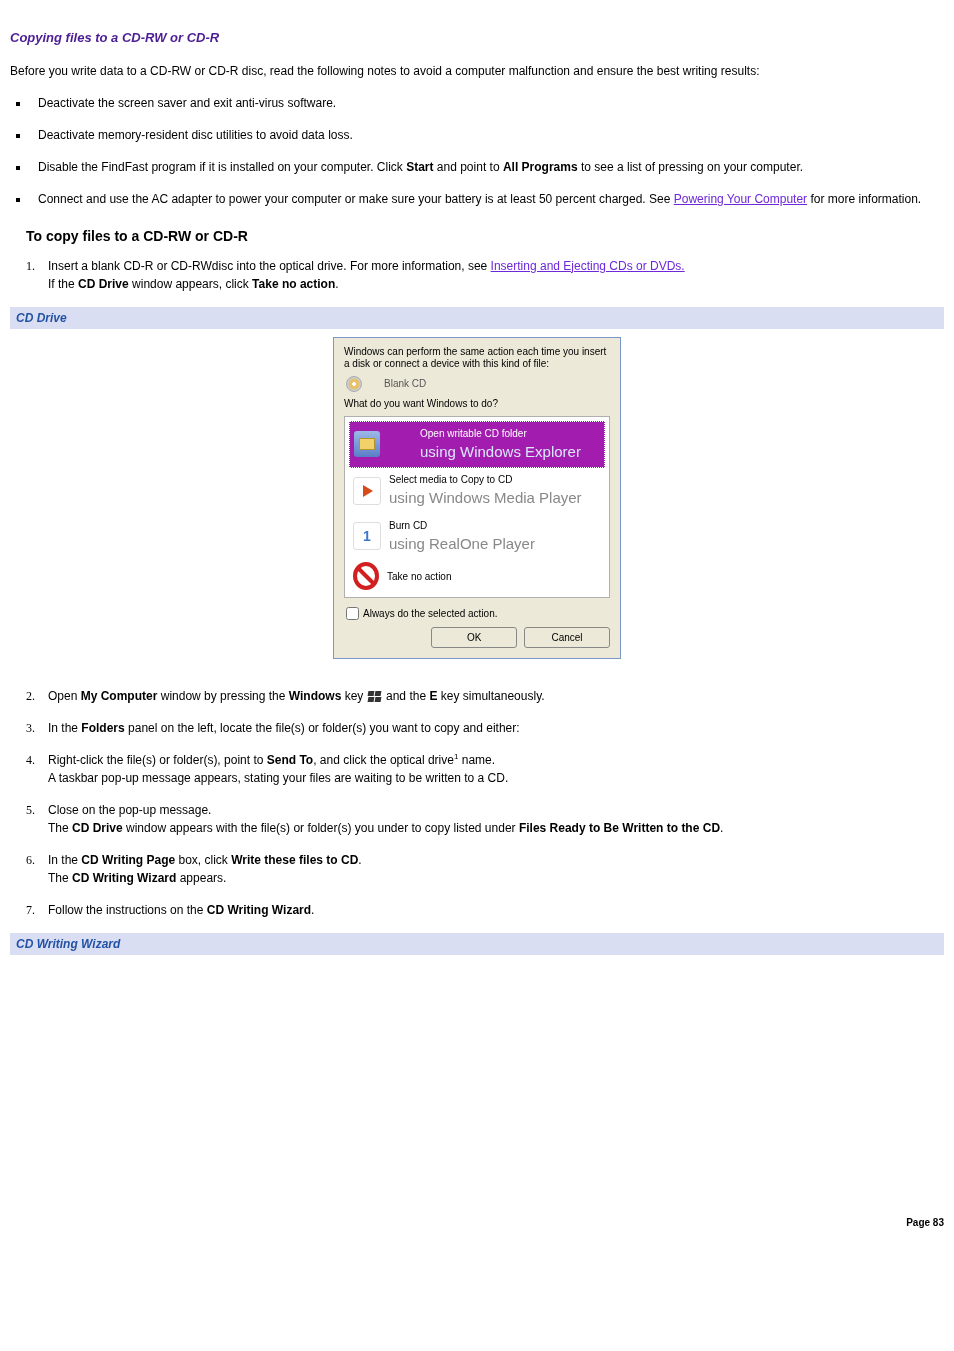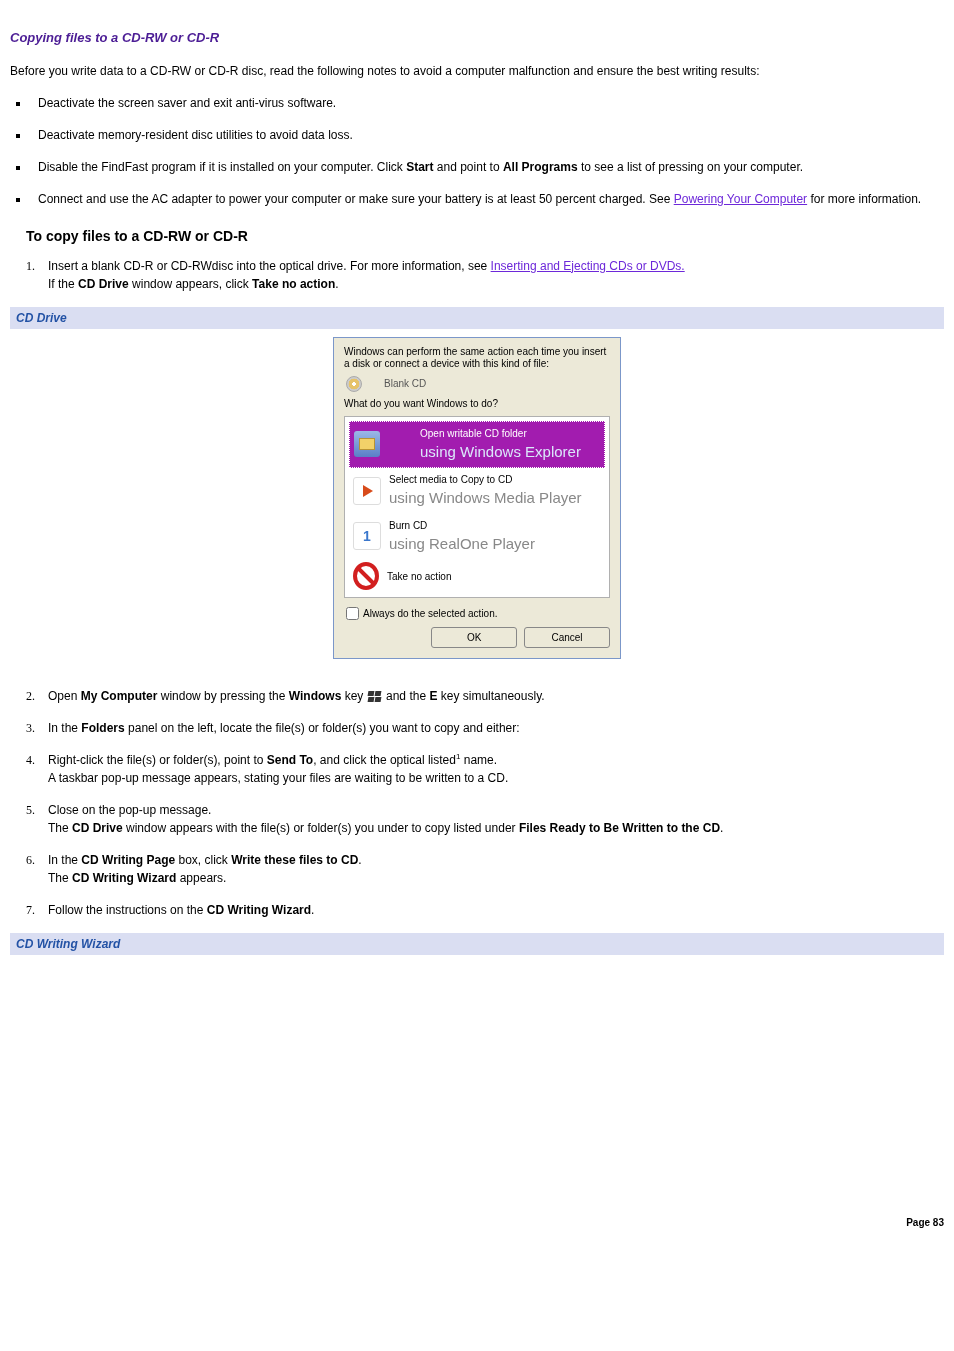--- a/index.html
+++ b/index.html
@@ -264,21 +264,21 @@
 </div>
 
 <ol class="steps" start="2" style="counter-reset: step 1;">
   <li>
     <span>Open </span><span class="bold">My Computer</span><span> window by pressing the </span><span class="bold">Windows</span><span> key </span><span class="win-key-icon"><span class="a"></span><span class="b"></span><span class="c"></span><span class="d"></span></span><span> and the </span><span class="bold">E</span><span> key simultaneously.</span>
   </li>
   <li>
     <span>In the </span><span class="bold">Folders</span><span> panel on the left, locate the file(s) or folder(s) you want to copy and either:</span>
   </li>
   <li>
-    <span>Right-click the file(s) or folder(s), point to </span><span class="bold">Send To</span><span>, and click the optical listed</span><span class="footnote">1</span><span> name.</span><br>
+    <span>Right-click the file(s) or folder(s), point to </span><span class="bold">Send To</span><span>, and click the optical drive</span><span class="footnote">1</span><span> name.</span><br>
     <span>A taskbar pop-up message appears, stating your files are waiting to be written to a CD.</span>
   </li>
   <li>
     <span>Close on the pop-up message.</span><br>
     <span>The </span><span class="bold">CD Drive</span><span> window appears with the file(s) or folder(s) you under to copy listed under </span><span class="bold">Files Ready to Be Written to the CD</span><span>.</span>
   </li>
   <li>
     <span>In the </span><span class="bold">CD Writing Page</span><span> box, click </span><span class="bold">Write these files to CD</span><span>.</span><br>
     <span>The </span><span class="bold">CD Writing Wizard</span><span> appears.</span>
   </li>

